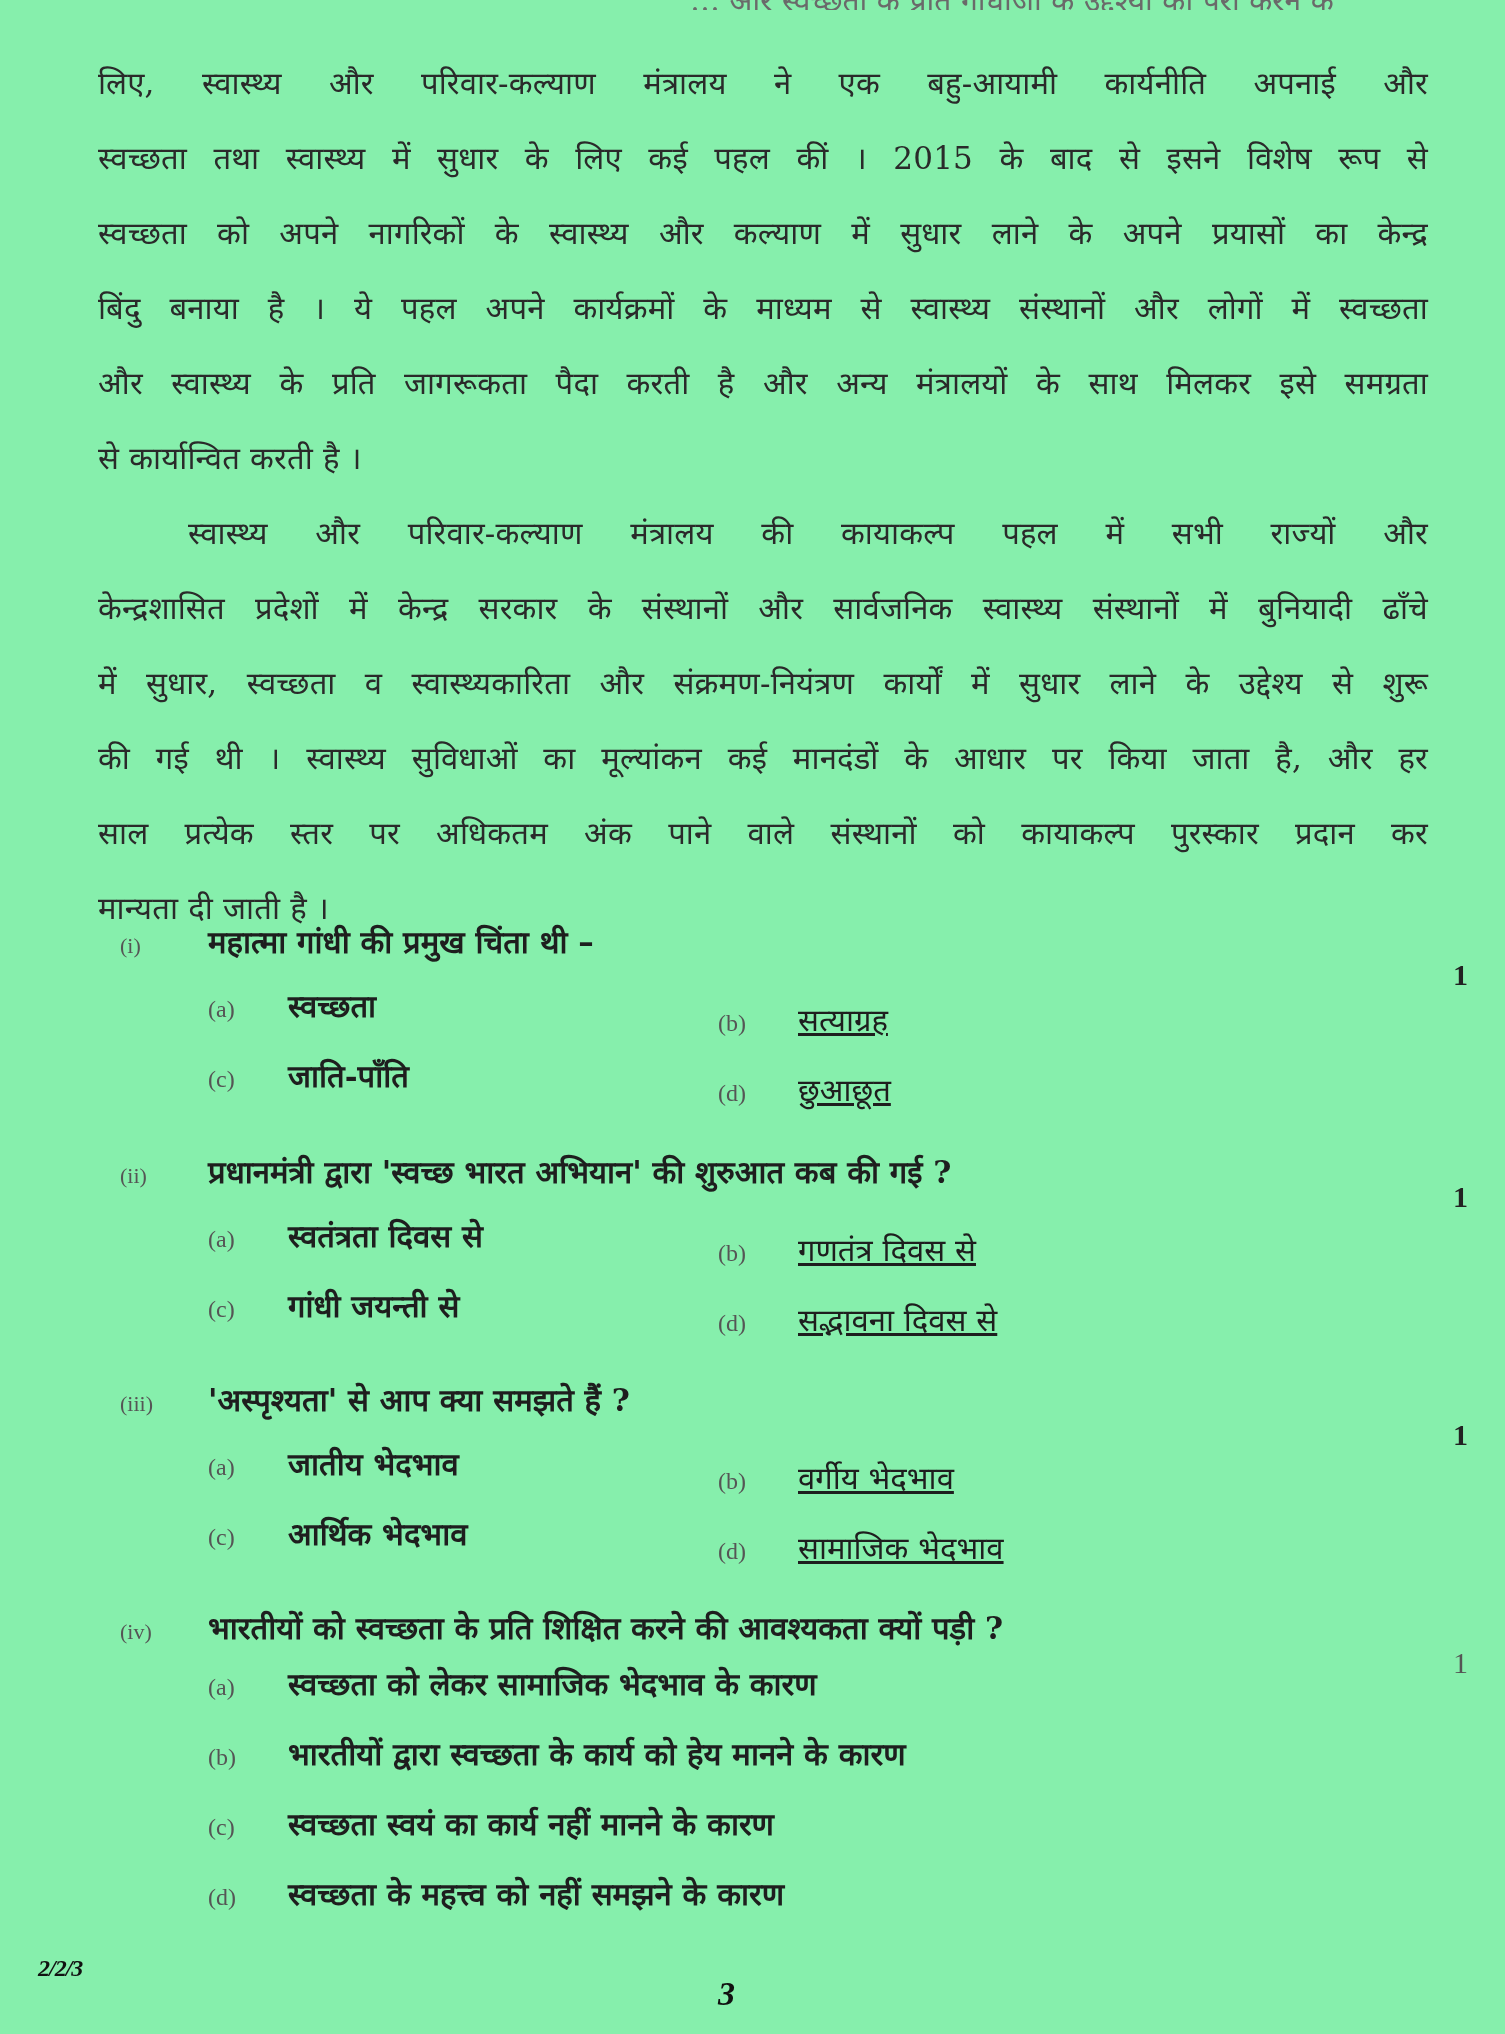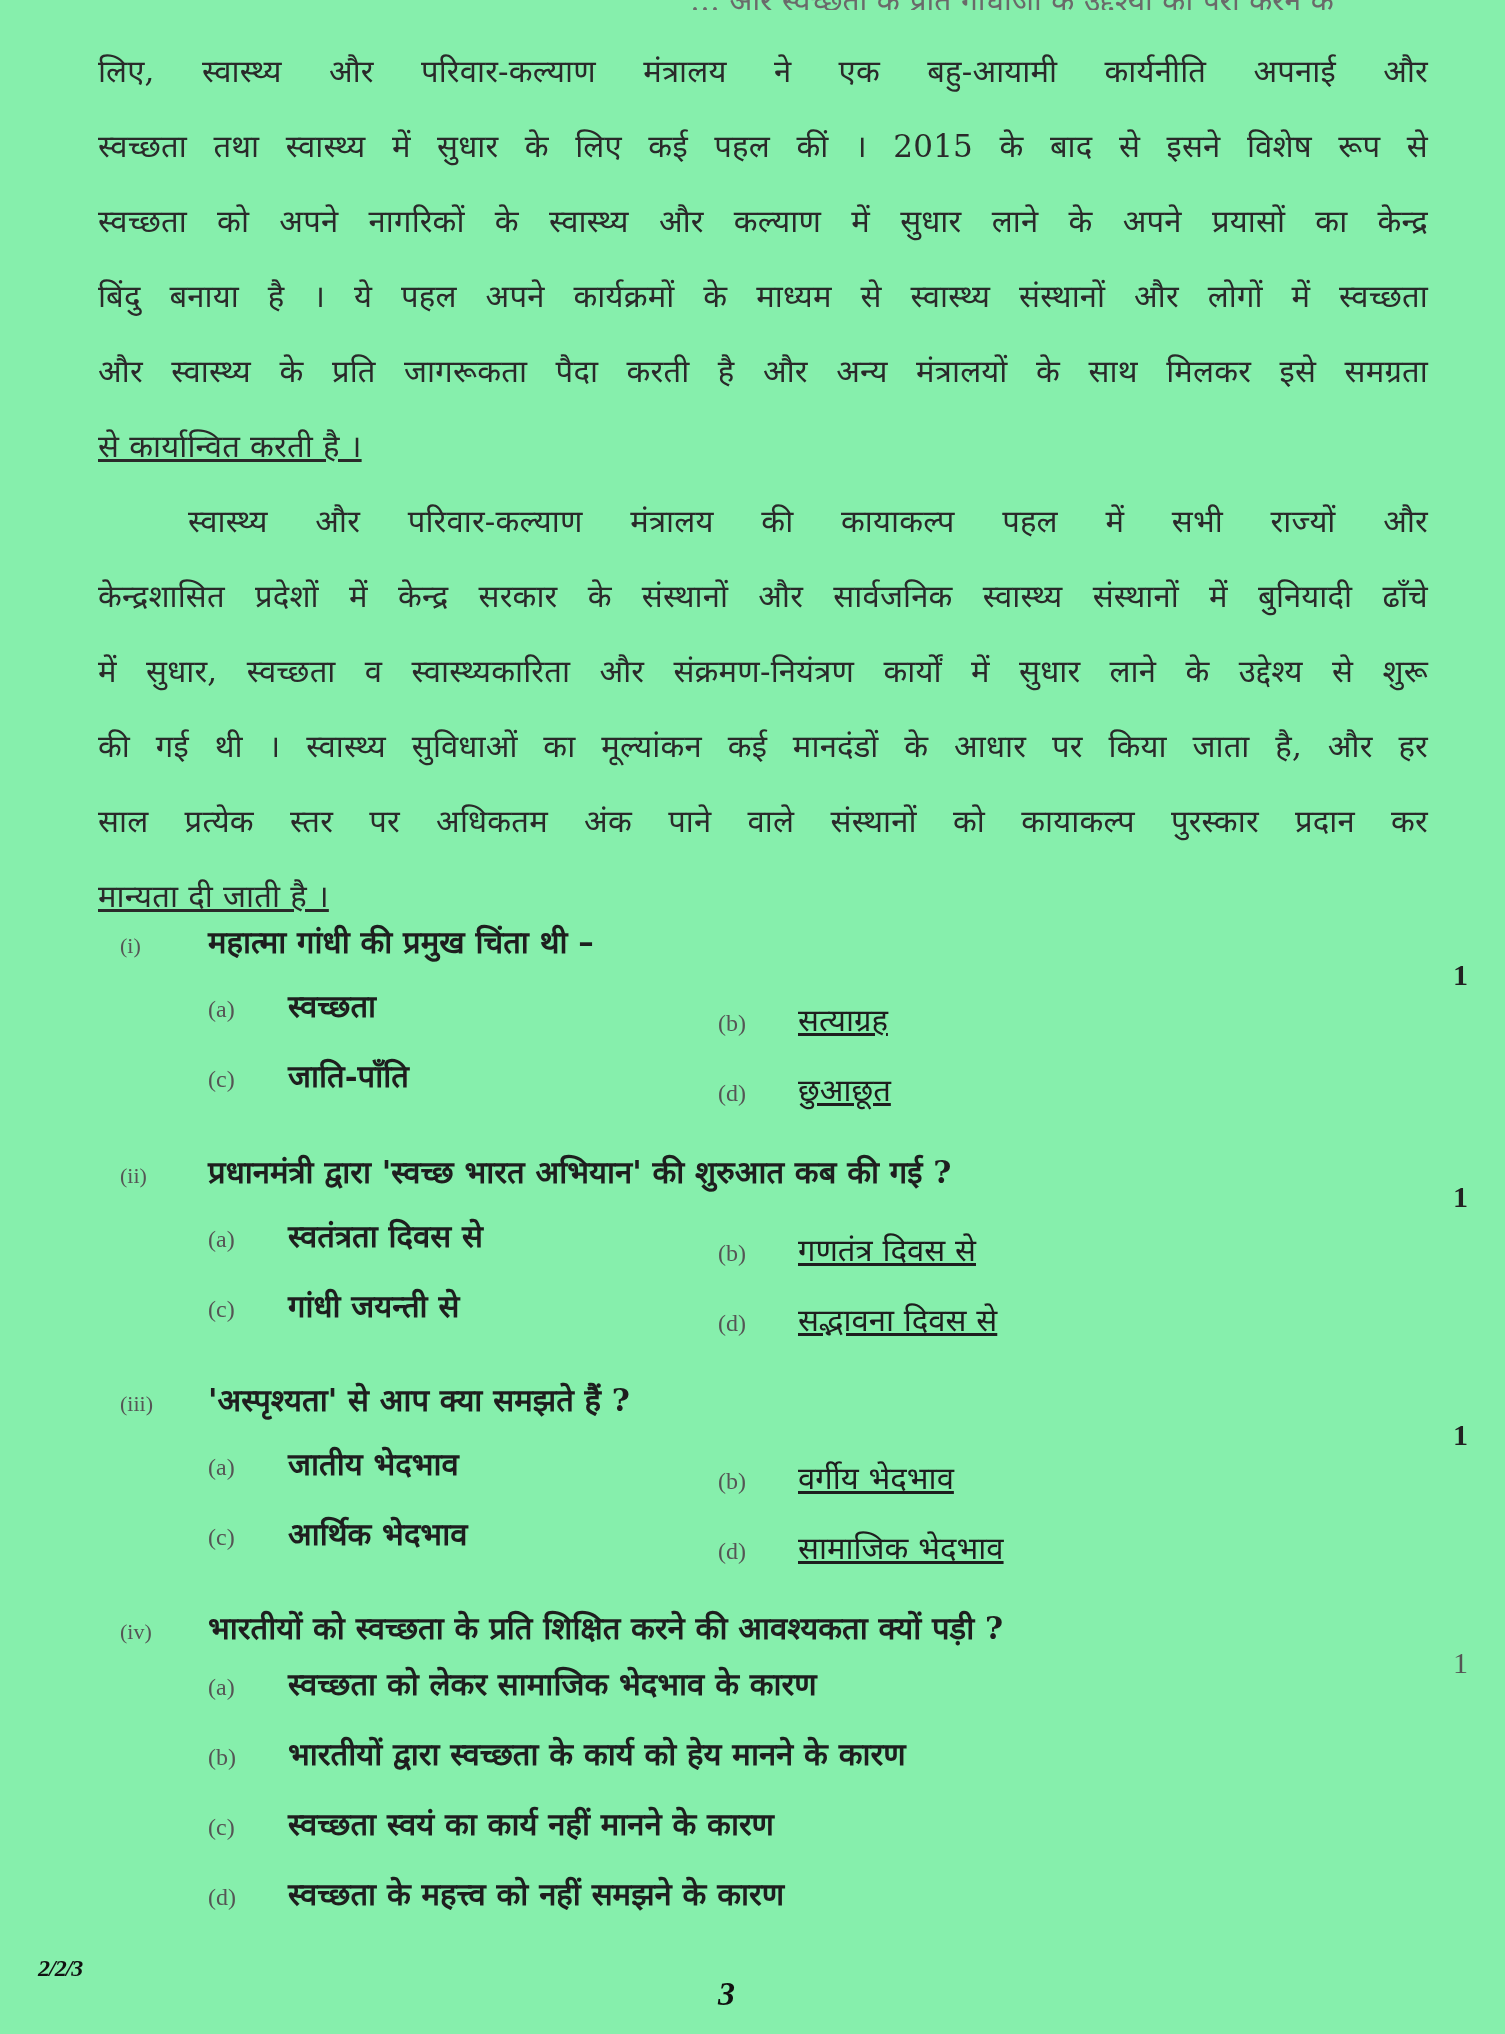--- a/index.html
+++ b/index.html
@@ -30,41 +30,40 @@
       color: #6a6a6a;
       white-space: nowrap;
       overflow: hidden;
       height: 24px;
       line-height: 30px;
       filter: blur(0.6px);
     }
     .passage {
       position: absolute;
       left: 98px;
-      top: 34px;
+      top: 46px;
       width: 1330px;
     }
     .para {
       font-size: 31px;
       line-height: 75px;
       text-align: justify;
       text-align-last: left;
       margin: 0;
       color: #2a2a2a;
       letter-spacing: 0.2px;
     }
     .para .line {
       display: block;
       text-align: justify;
       text-align-last: justify;
       white-space: nowrap;
     }
     .para .line.last {
       text-align-last: left;
-      text-decoration: underline;
     }
     .questions {
       position: absolute;
       left: 120px;
       top: 920px;
       width: 1370px;
     }
     .question {
       position: relative;
       margin-bottom: 0;

